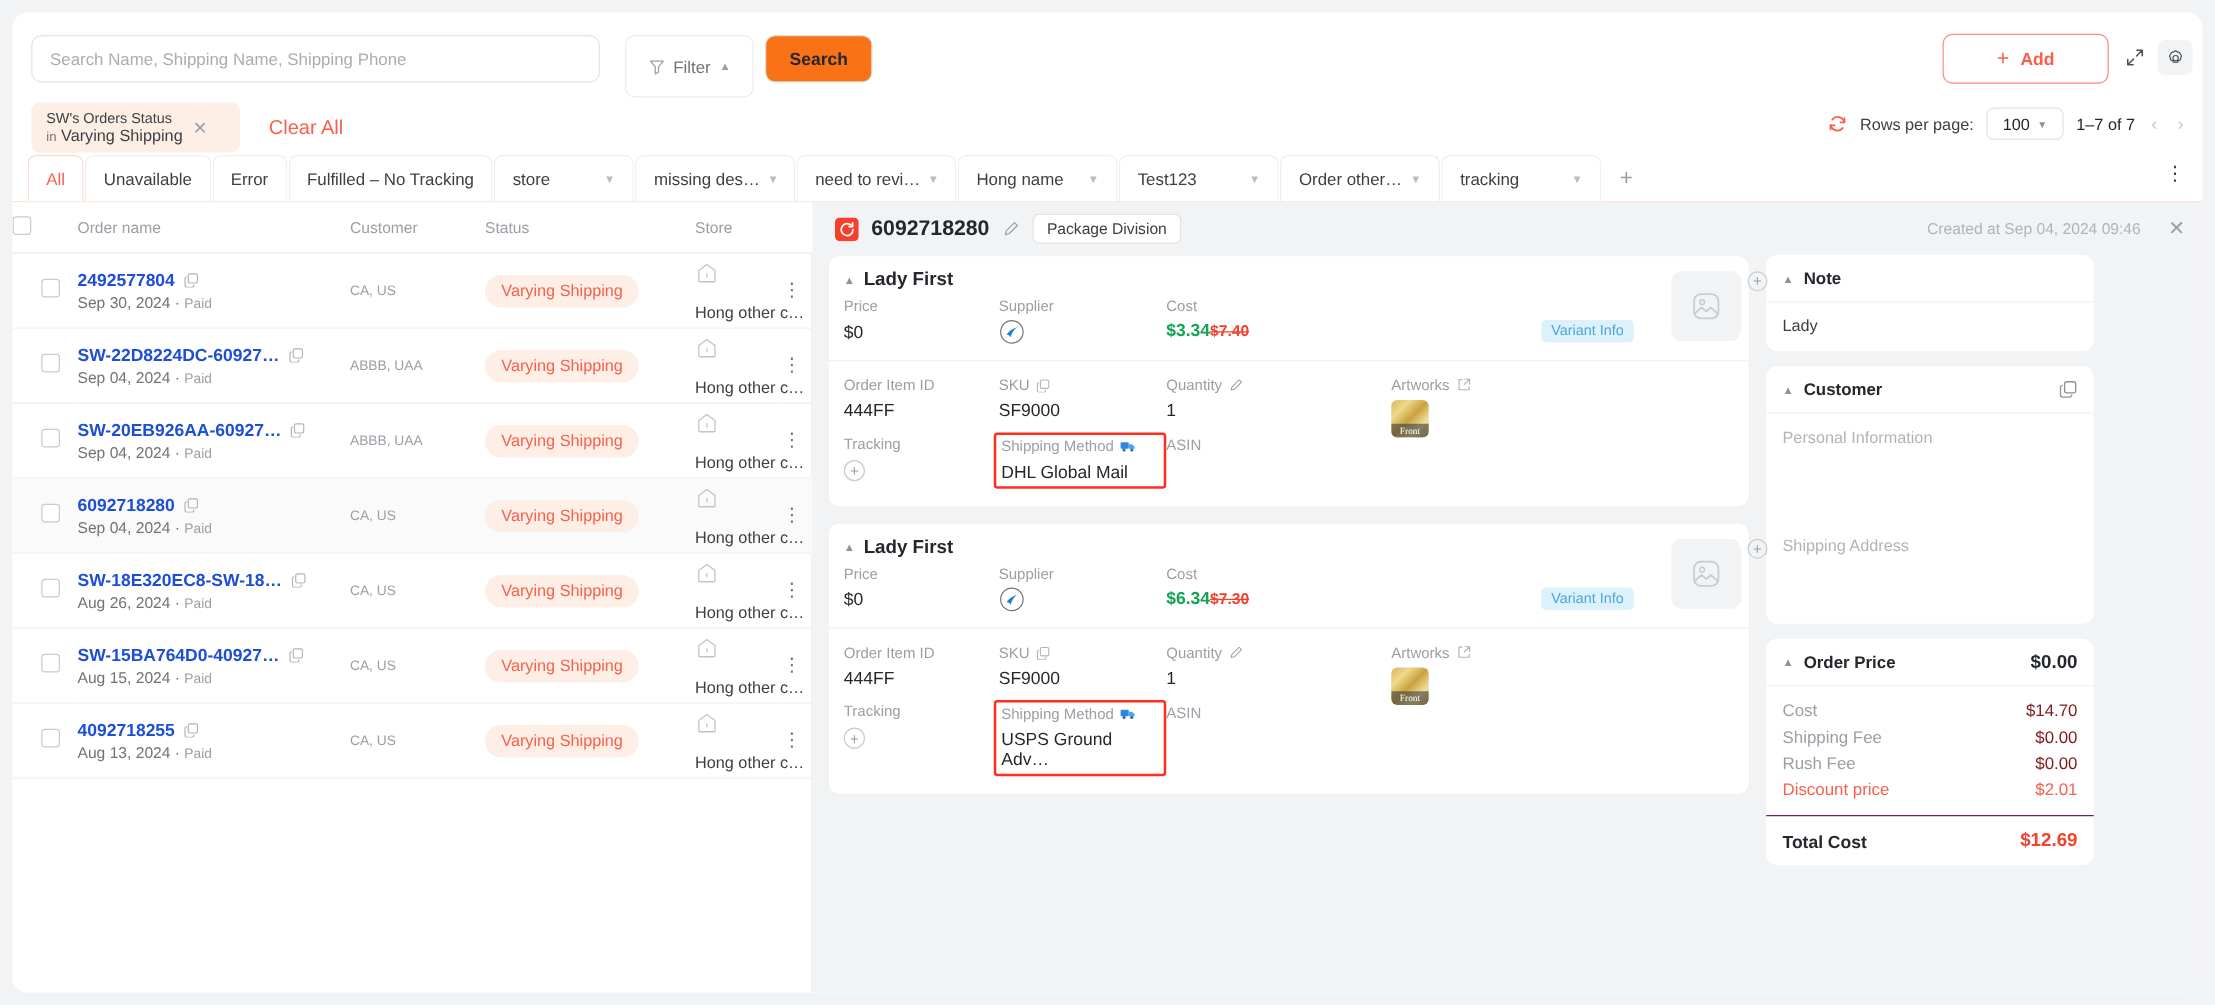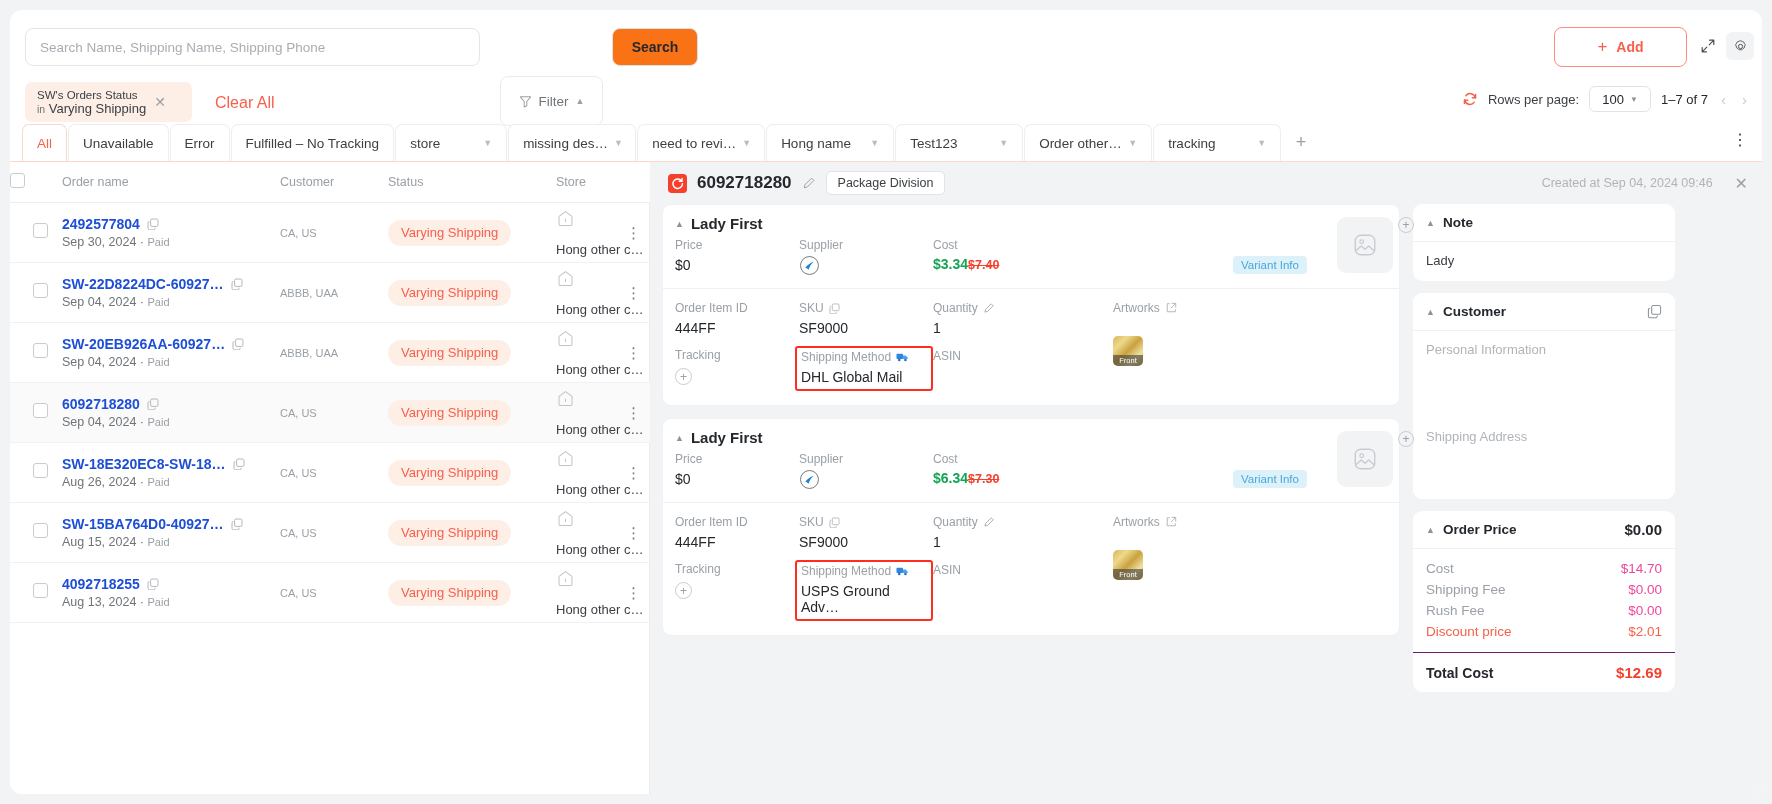--- a/index.html
+++ b/index.html
@@ -30,21 +30,21 @@
     font-family: "Liberation Sans", sans-serif;
     outline: none;
   }
   .search-input::placeholder { color: #a9adb3; }
   .filter-btn {
     position: absolute; left: 490px; top: 18px;
     width: 103px; height: 50px;
     border: 1px solid #e9ebee; border-radius: 8px;
     background: #fff; display: flex; align-items: center;
     justify-content: center; gap: 7px;
-    font-size: 13.5px; color: #6f7478; cursor: pointer; margin-top: 48px;
+    font-size: 13.5px; color: #6f7478; cursor: pointer;
   }
   .search-btn {
     position: absolute; left: 602px; top: 18px;
     width: 86px; height: 38px;
     border: 1px solid #dcdfe3; border-radius: 8px;
     background: #f97316; display: flex; align-items: center;
     justify-content: center;
     font-size: 14px; color: #24282c; font-weight: 600; cursor: pointer;
   }
   .add-btn {
@@ -217,24 +217,24 @@
   }
   .item-bot {
     border-top: 1px solid #f0f1f2; padding: 12px 12px 14px 12px;
     display:flex; position:relative;
   }
   .hl-box {
     border: 2px solid #ff2d1e; border-radius: 3px;
     padding: 2px 6px 4px 4px; margin: -4px 0 0 -4px;
   }
   .art-thumb {
-    width: 30px; height: 30px; border-radius: 5px; margin-top:21px;
+    width: 30px; height: 30px; border-radius: 5px; margin-top:5px;
     background:
       linear-gradient(135deg,#d8b45a 0%, #efd98c 25%, #c9a23f 50%, #f0e0a0 75%, #caa64b 100%);
-    position: relative; overflow:hidden;
+    position: relative; overflow:hidden;font-family:Liberation Serif, serif;
   }
   .art-thumb .lbl {
     position:absolute; left:0; right:0; bottom:0; height:11px;
     background: rgba(60,60,60,.6); color:#fff; font-size:7.5px;
     display:flex; align-items:center; justify-content:center;
   }
   .tracking-plus {
     width: 17px; height: 17px; border-radius:50%; border:1px solid #c8ccd0;
     color:#9aa0a6; font-size:12px; display:flex; align-items:center;
     justify-content:center; cursor:pointer; margin-top:6px; line-height:1;
@@ -248,21 +248,21 @@
     font-size: 13.5px; font-weight:700; color:#24282c;
   }
   .panel-head .amt { margin-left:auto; font-size:15px; font-weight:700; }
   .panel-head .ic { margin-left:auto; color:#8d9297; cursor:pointer; }
   .panel-body { padding: 11px 13px 13px 13px; font-size: 13px; color:#3c4045; }
   .ph { color:#b0b4b9; font-size:13px; }
   .price-row {
     display:flex; justify-content:space-between; font-size:13.5px;
     padding: 3px 0; color:#9aa0a6;
   }
-  .price-row .v { color:#ec4899; }
+  .price-row .v { color:#7f1d1d; }
   .price-row.disc { color:#f8604c; }
   .price-row.disc .v { color:#f8604c; }
   .total-row {
     display:flex; justify-content:space-between; align-items:center;
     border-top:1px solid #701a75; padding: 11px 13px; font-size:14px;
     font-weight:700; color:#24282c;
   }
   .total-row .v { color:#f4402c; font-size:15px; }
   svg { display:block; }
 </style>

